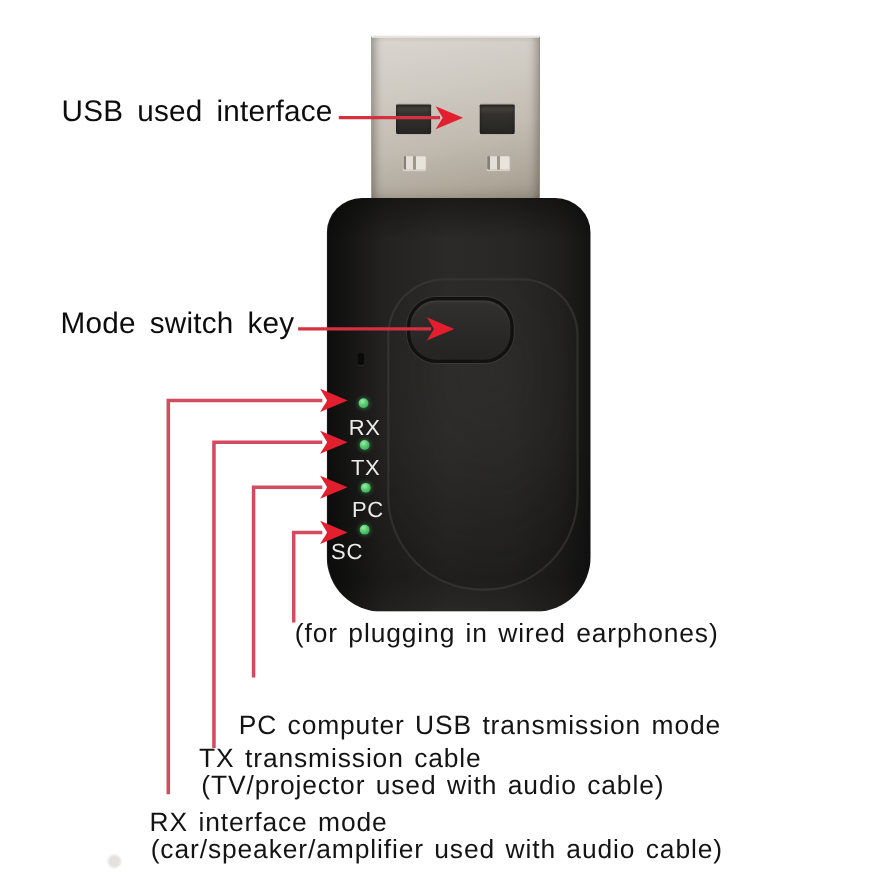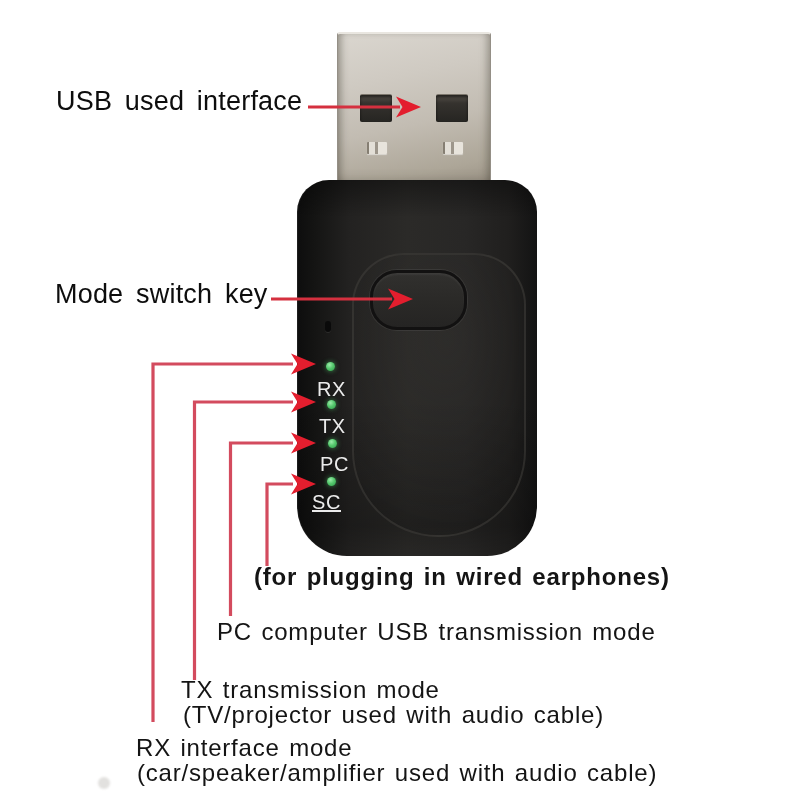--- a/index.html
+++ b/index.html
@@ -107,21 +107,21 @@
 <div class="abs led-dot" style="left:326px;top:362px;"></div>
 <div class="abs led-label" style="left:317px;top:378px;">RX</div>
 
 <div class="abs led-dot" style="left:327px;top:400px;"></div>
 <div class="abs led-label" style="left:319px;top:415px;">TX</div>
 
 <div class="abs led-dot" style="left:328px;top:439px;"></div>
 <div class="abs led-label" style="left:320px;top:453px;">PC</div>
 
 <div class="abs led-dot" style="left:327px;top:477px;"></div>
-<div class="abs led-label" style="left:312px;top:491px;text-decoration:underline;">SC</div>
+<div class="abs led-label" style="left:301px;top:491px;">SC</div>
 
 <svg class="callouts" width="800" height="800" viewBox="0 0 800 800">
 
   <path d="M308 107 H400" stroke="#d5303f" stroke-width="3" fill="none"></path>
   <polygon points="421,107 396,96.5 402.5,107 396,117.5" fill="#e31e2e"></polygon>
 
   <path d="M271 299 H392" stroke="#d5303f" stroke-width="3" fill="none"></path>
   <polygon points="413,299 388,288.5 394.5,299 388,309.5" fill="#e31e2e"></polygon>
 
   <path d="M153 722 V364 H293" stroke="#d34b5e" stroke-width="3.2" fill="none"></path>
@@ -134,29 +134,29 @@
   <polygon points="316,443 291,432.5 297.5,443 291,453.5" fill="#e31e2e"></polygon>
 
   <path d="M267 566 V484 H293" stroke="#d34b5e" stroke-width="3.2" fill="none"></path>
   <polygon points="316,484 291,473.5 297.5,484 291,494.5" fill="#e31e2e"></polygon>
 </svg>
 
 <div class="callout-top" style="left:56px;top:86px;">USB used interface</div>
 <div class="callout-top" style="left:55px;top:279px;">Mode switch key</div>
 
 <div class="mode-block" style="left:250px;top:565px;">
-  <div class="mode-desc" style="margin-left:4px;font-weight:bold;">(for plugging in wired earphones)</div>
+  <div class="mode-desc" style="margin-left:18px;">(for plugging in wired earphones)</div>
 </div>
 
-<div class="mode-block" style="left:217px;top:620px;">
+<div class="mode-block" style="left:217px;top:648px;">
   <div class="mode-title">PC computer USB transmission mode</div>
 </div>
 
 <div class="mode-block" style="left:181px;top:678px;">
-  <div class="mode-title">TX transmission mode</div>
+  <div class="mode-title">TX transmission cable</div>
   <div class="mode-desc" style="margin-left:2px;">(TV/projector used with audio cable)</div>
 </div>
 
 <div class="mode-block" style="left:136px;top:736px;">
   <div class="mode-title">RX interface mode</div>
   <div class="mode-desc" style="margin-left:1px;text-align:center;">(car/speaker/amplifier used with audio cable)</div>
 </div>
 
 <div class="abs watermark-dot"></div>
 

